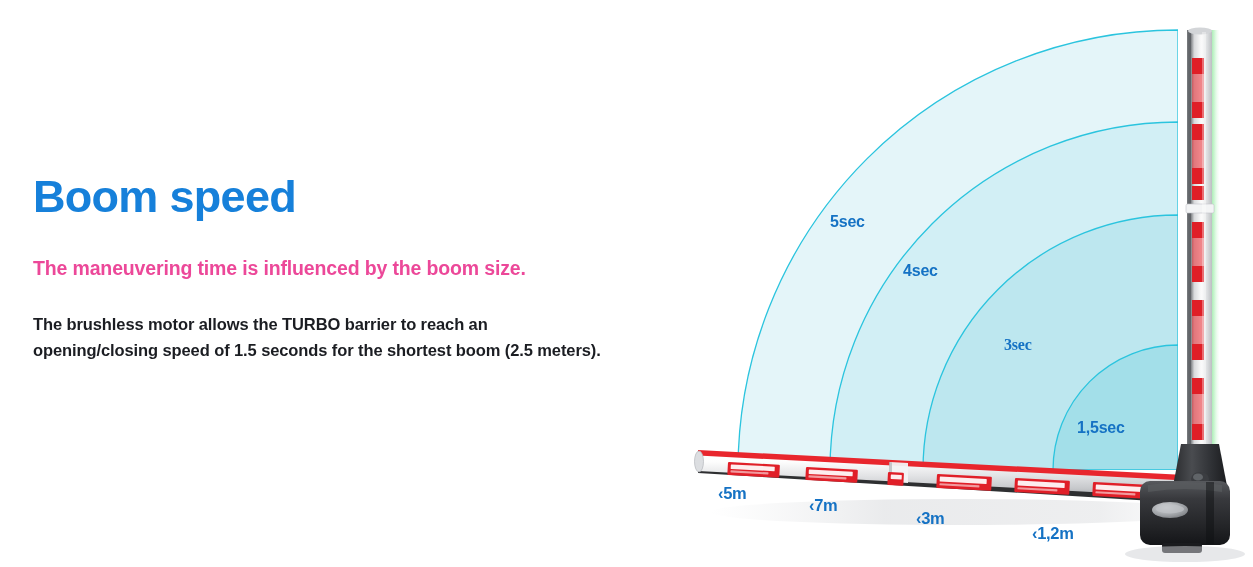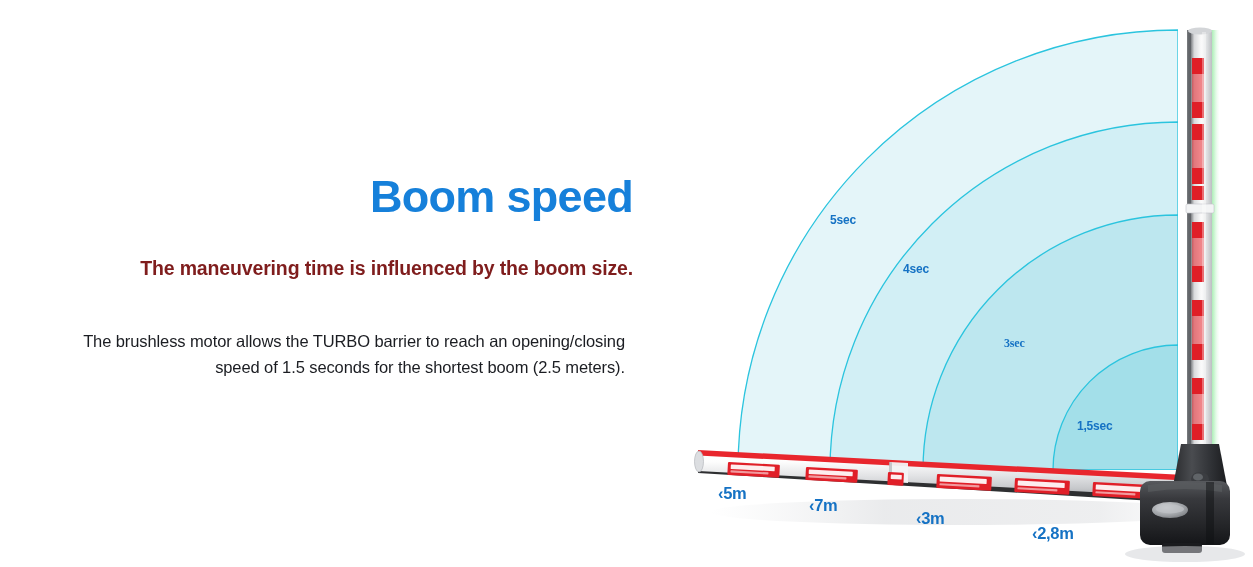--- a/index.html
+++ b/index.html
@@ -13,21 +13,20 @@
     font-family: "Liberation Sans", "DejaVu Sans", sans-serif;
     overflow: hidden;
     position: relative;
   }
 
   #page {
     position: relative;
     width: 1059px;
     height: 567px;
     background: #ffffff;
-    text-align: right;
   }
 
   
   .text-col {
     position: absolute;
     left: 33px;
     top: 172px;
     width: 600px;
   }
   .headline {
@@ -38,29 +37,29 @@
     letter-spacing: -0.7px;
     color: #1680da;
     font-family: "Liberation Sans", "DejaVu Sans", sans-serif;
   }
   .subhead {
     margin: 0;
     padding-top: 33px;
     font-size: 19.5px;
     line-height: 1.35;
     font-weight: 600;
-    color: #7f1d1d;
+    color: #ec4899;
     letter-spacing: -0.15px;
   }
   .bodycopy {
-    margin: 17px;
+    margin: 0;
     padding-top: 29px;
     font-size: 16.5px;
     line-height: 1.58;
-    font-weight: 400;
+    font-weight: 700;
     color: #1b1d22;
     width: 575px;
     letter-spacing: -0.1px;
   }
 
   
   .diagram {
     position: absolute;
     left: 640px;
     top: 0;
@@ -69,21 +68,21 @@
   }
   .diagram svg {
     position: absolute;
     left: 0; top: 0;
     width: 613px;
     height: 567px;
     display: block;
   }
   .arc-label {
     position: absolute;
-    font-size: 12px;
+    font-size: 16px;
     font-weight: 700;
     color: #1572c4;
     letter-spacing: -0.2px;
     white-space: nowrap;
     font-family: "Liberation Sans", "DejaVu Sans", sans-serif;
   }
   .len-label {
     position: absolute;
     font-size: 16.5px;
     font-weight: 700;
@@ -279,16 +278,16 @@
     </svg>
 
     <span class="arc-label" style="left:190px; top:213px;">5sec</span>
     <span class="arc-label" style="left:263px; top:262px;">4sec</span>
     <span class="arc-label" style="left:364px; top:336px;font-family:Liberation Serif, serif;">3sec</span>
     <span class="arc-label" style="left:437px; top:419px;">1,5sec</span>
 
     <span class="len-label" style="left:78px; top:484px;">‹5m</span>
     <span class="len-label" style="left:169px; top:496px;">‹7m</span>
     <span class="len-label" style="left:276px; top:509px;">‹3m</span>
-    <span class="len-label" style="left:392px; top:524px;">‹2,8m</span>
+    <span class="len-label" style="left:392px; top:524px;">‹1,2m</span>
 
   </div>
 </div>
 
 </body></html>

